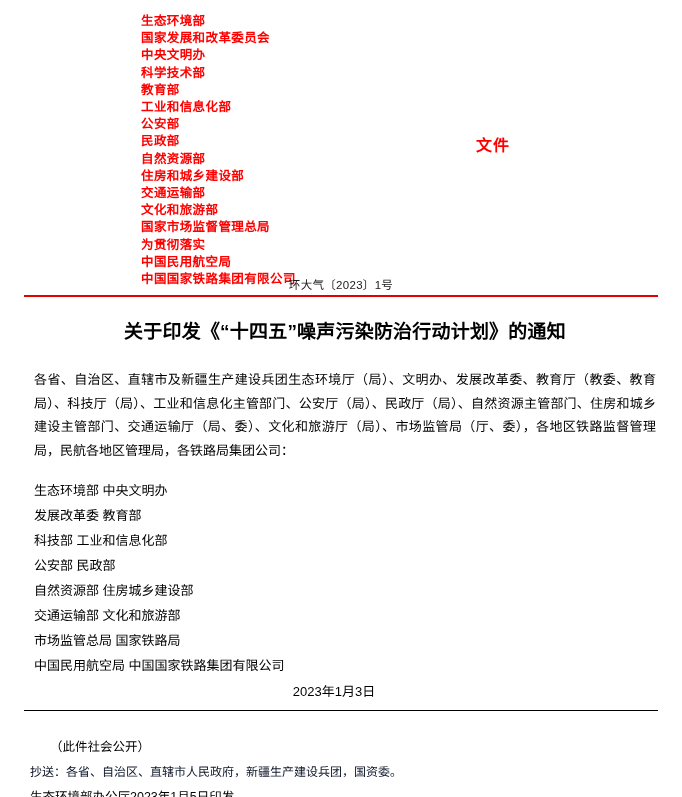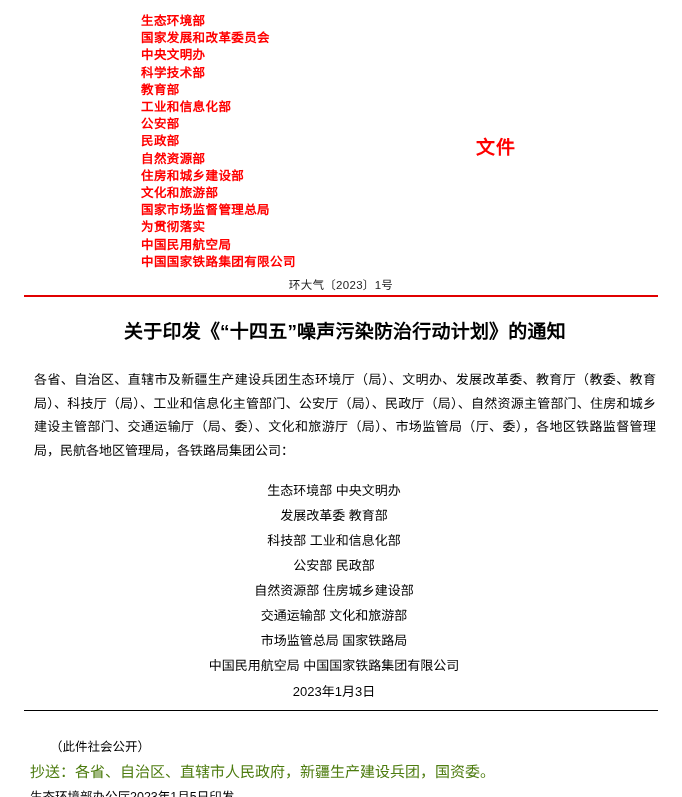--- a/index.html
+++ b/index.html
@@ -44,21 +44,21 @@
     line-height: 17.2px;
     white-space: nowrap;
     letter-spacing: 0.4px;
   }
   .doc-word {
     position: absolute;
     left: 476px;
     top: 128px;
     color: #ff0000;
     font-weight: bold;
-    font-size: 19px;
+    font-size: 16px;
     letter-spacing: 1px;
     white-space: nowrap;
   }
   .doc-number {
     position: absolute;
     left: 0;
     right: 0;
     top: 272px;
     text-align: center;
     font-size: 11.5px;
@@ -109,21 +109,21 @@
     text-indent: 2em;
     color: #000;
   }
 
   
   .signatures {
     margin-top: 16px;
     padding-right: 22px;
   }
   .sig-line {
-    text-align: center;
+    text-align: left;
     font-size: 13px;
     line-height: 25px;
     color: #000;
     white-space: nowrap;
   }
   .sig-date {
     text-align: center;
     font-size: 13px;
     line-height: 25px;
     color: #000;
@@ -146,23 +146,23 @@
     top: 732px;
   }
   .public-note {
     font-size: 12.5px;
     line-height: 22px;
     color: #000;
     padding-left: 20px;
     margin: 0 0 3px 0;
   }
   .cc-line {
-    font-size: 15px;
+    font-size: 12px;
     line-height: 22px;
-    color: #4d7c0f;
+    color: #0f172a;
     margin: 0 0 3px 0;
   }
   .print-line {
     font-size: 12.5px;
     line-height: 22px;
     color: #000;
     margin: 0;
   }
 </style>
 </head>
@@ -176,20 +176,21 @@
       <li>生态环境部</li>
       <li>国家发展和改革委员会</li>
       <li>中央文明办</li>
       <li>科学技术部</li>
       <li>教育部</li>
       <li>工业和信息化部</li>
       <li>公安部</li>
       <li>民政部</li>
       <li>自然资源部</li>
       <li>住房和城乡建设部</li>
+      <li>交通运输部</li>
       <li>文化和旅游部</li>
       <li>国家市场监督管理总局</li>
       <li>为贯彻落实</li>
       <li>中国民用航空局</li>
       <li>中国国家铁路集团有限公司</li>
     </ul>
 
     <div class="doc-word">文件</div>
 
     <div class="doc-number">环大气〔2023〕1号</div>

